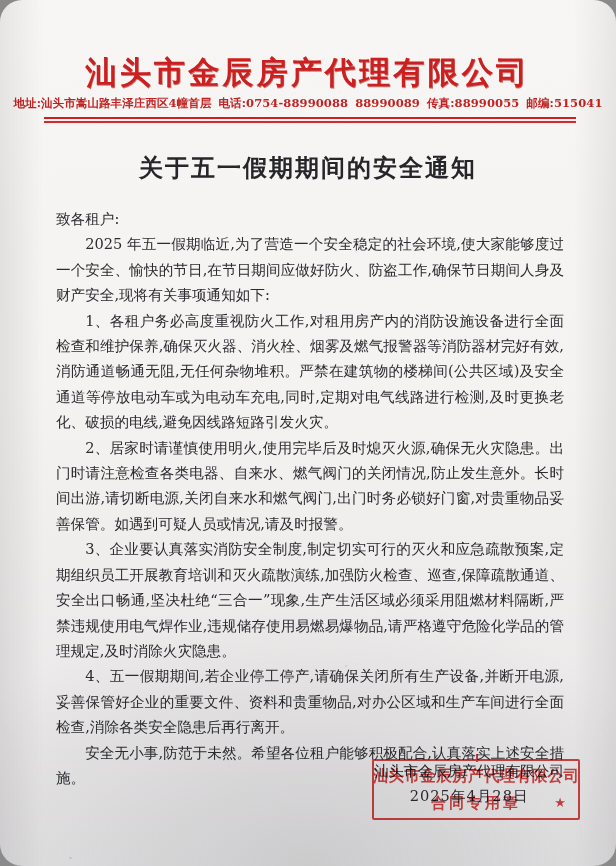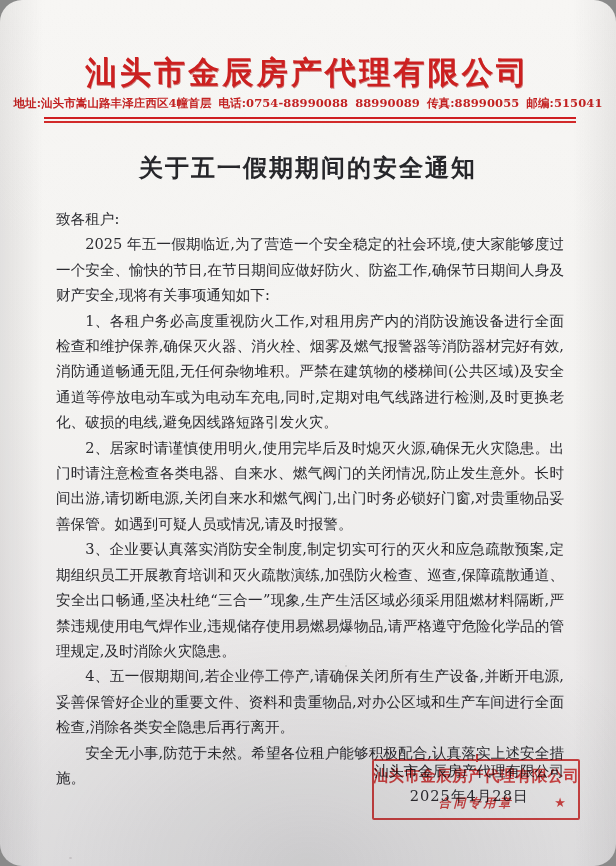--- a/index.html
+++ b/index.html
@@ -158,27 +158,26 @@
     font-weight: bold;
     font-size: 15.5px;
     letter-spacing: 0.4px;
     color: #d92d2d;
     white-space: nowrap;
     line-height: 20px;
   }
   .seal-line2 {
     font-family: "DejaVu Serif", "Liberation Serif", serif;
     font-weight: bold;
-    font-size: 12px;
+    font-size: 15px;
     letter-spacing: 3px;
     color: #d92d2d;
     white-space: nowrap;
     line-height: 20px;
     margin-top: 7px;
-    font-style: italic;
   }
   .seal-star {
     position: absolute;
     right: 12px;
     bottom: 9px;
     color: #d92d2d;
     font-size: 13px;
     line-height: 13px;
   }
   .seal-tick {

